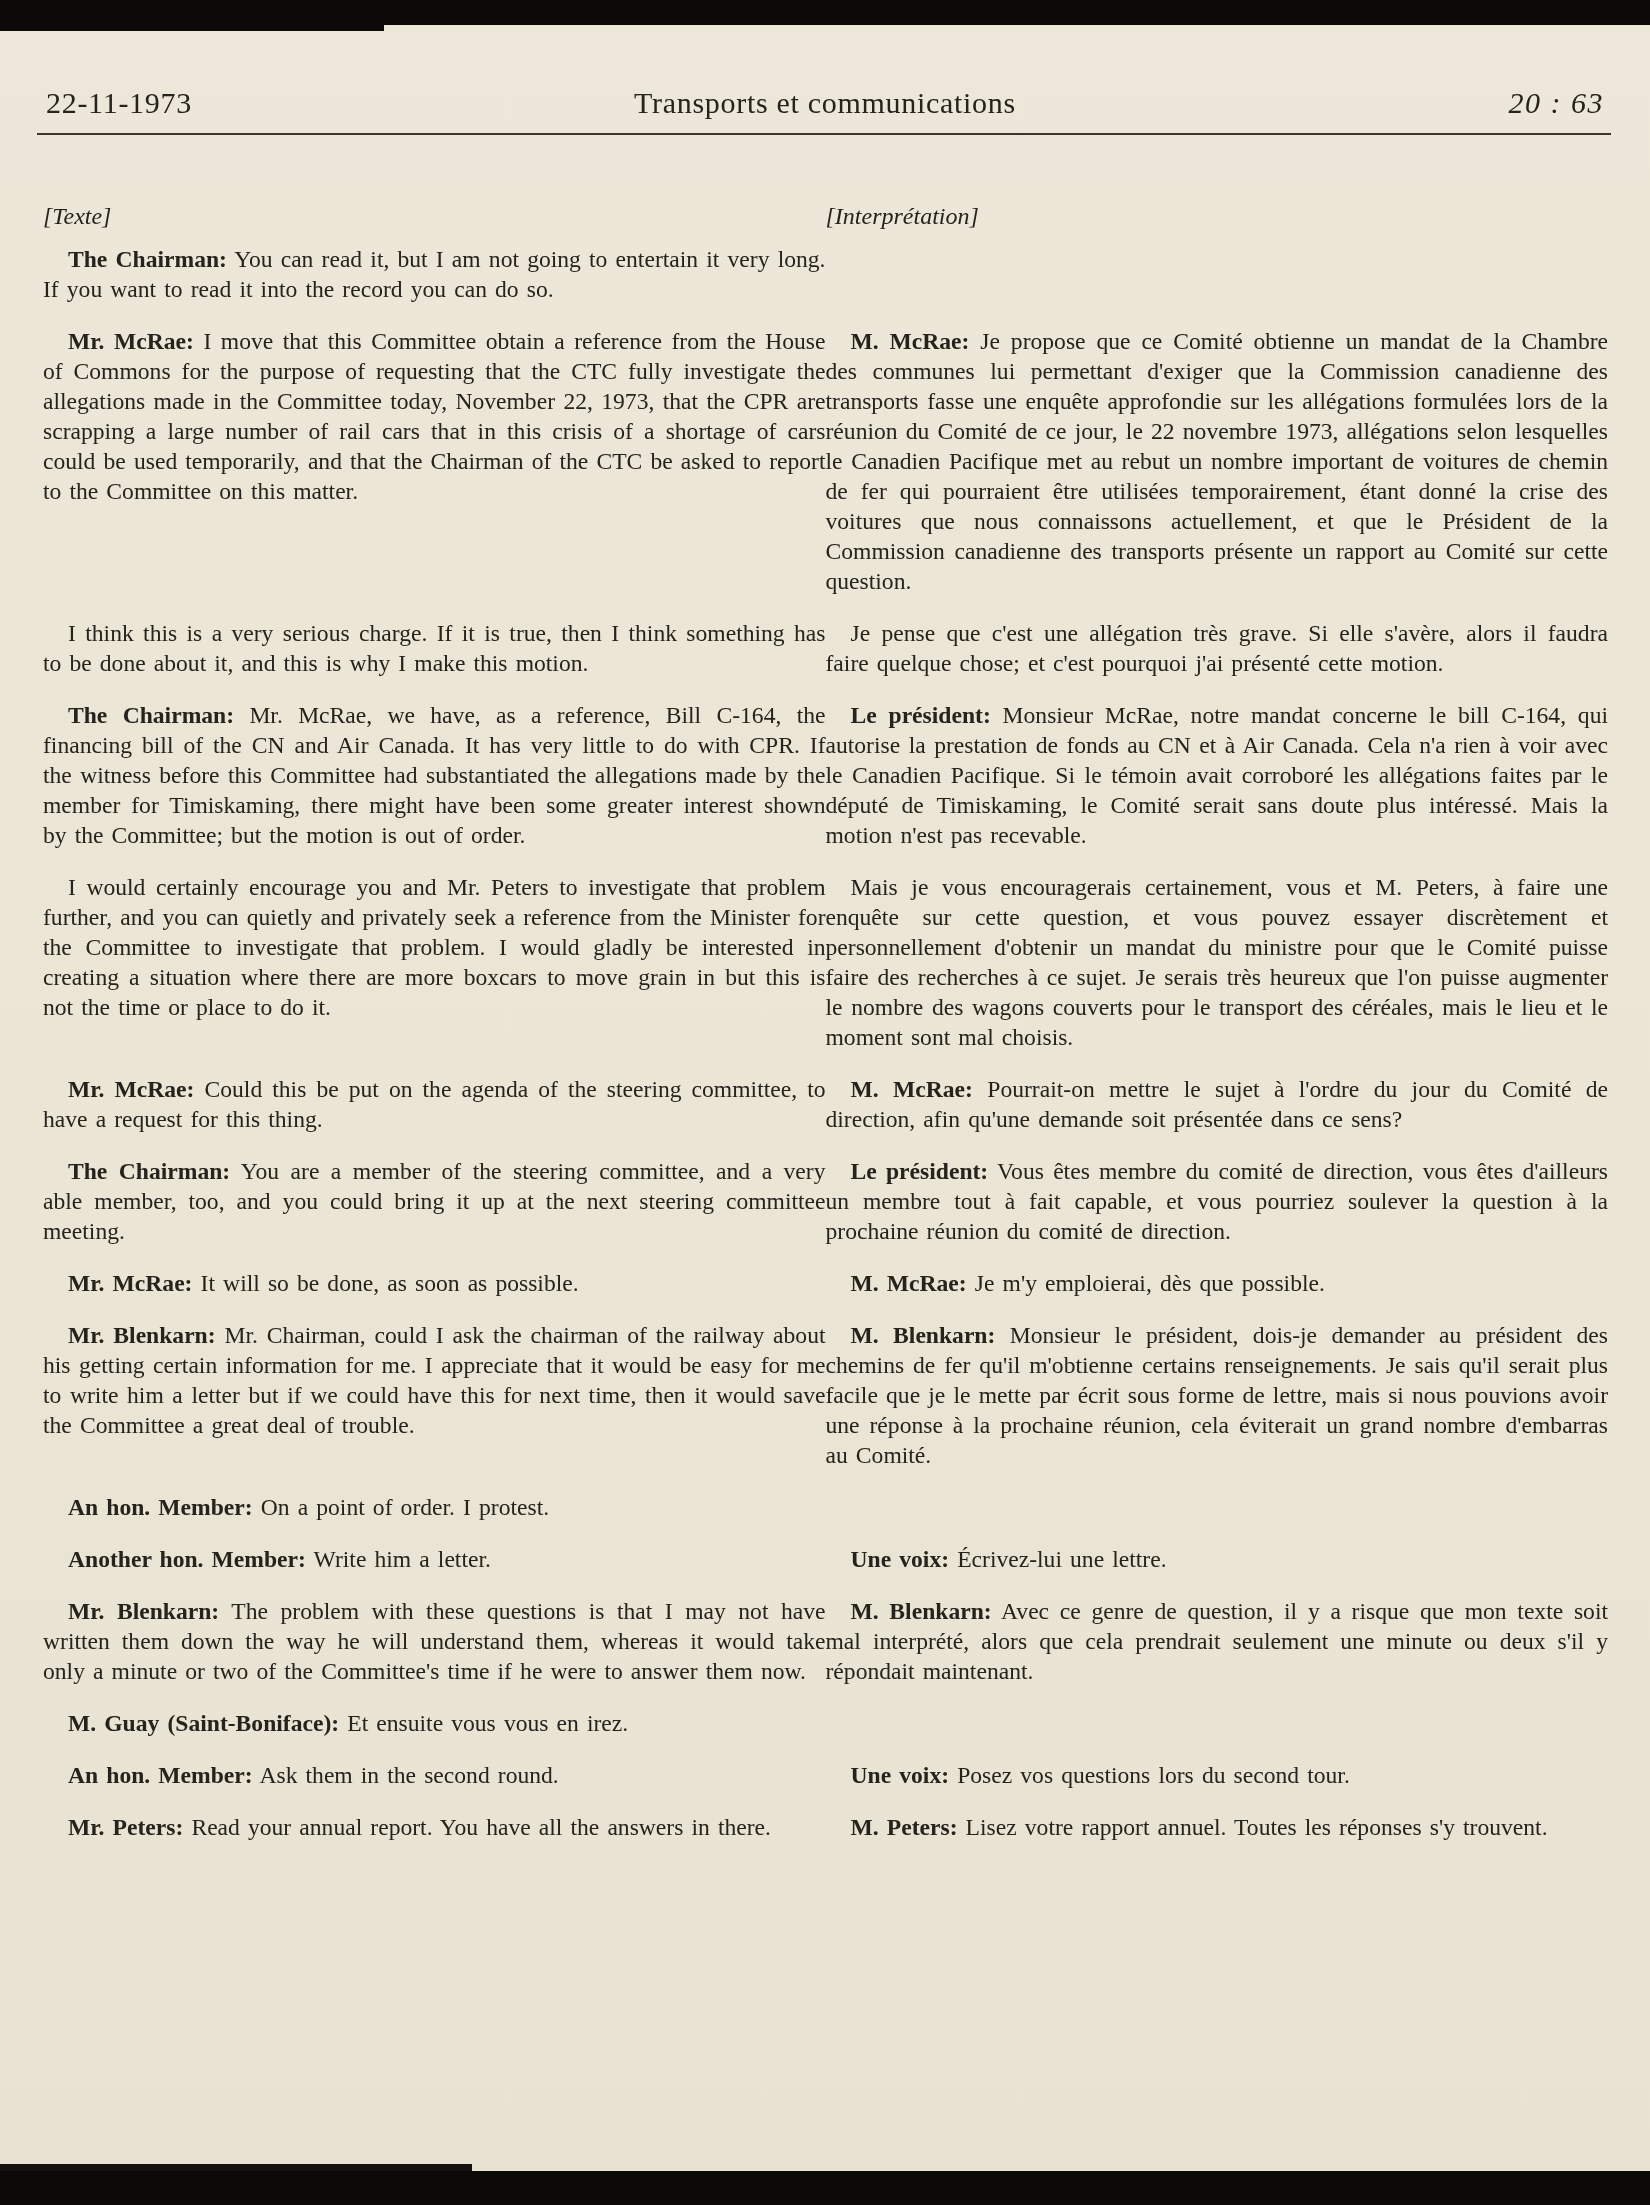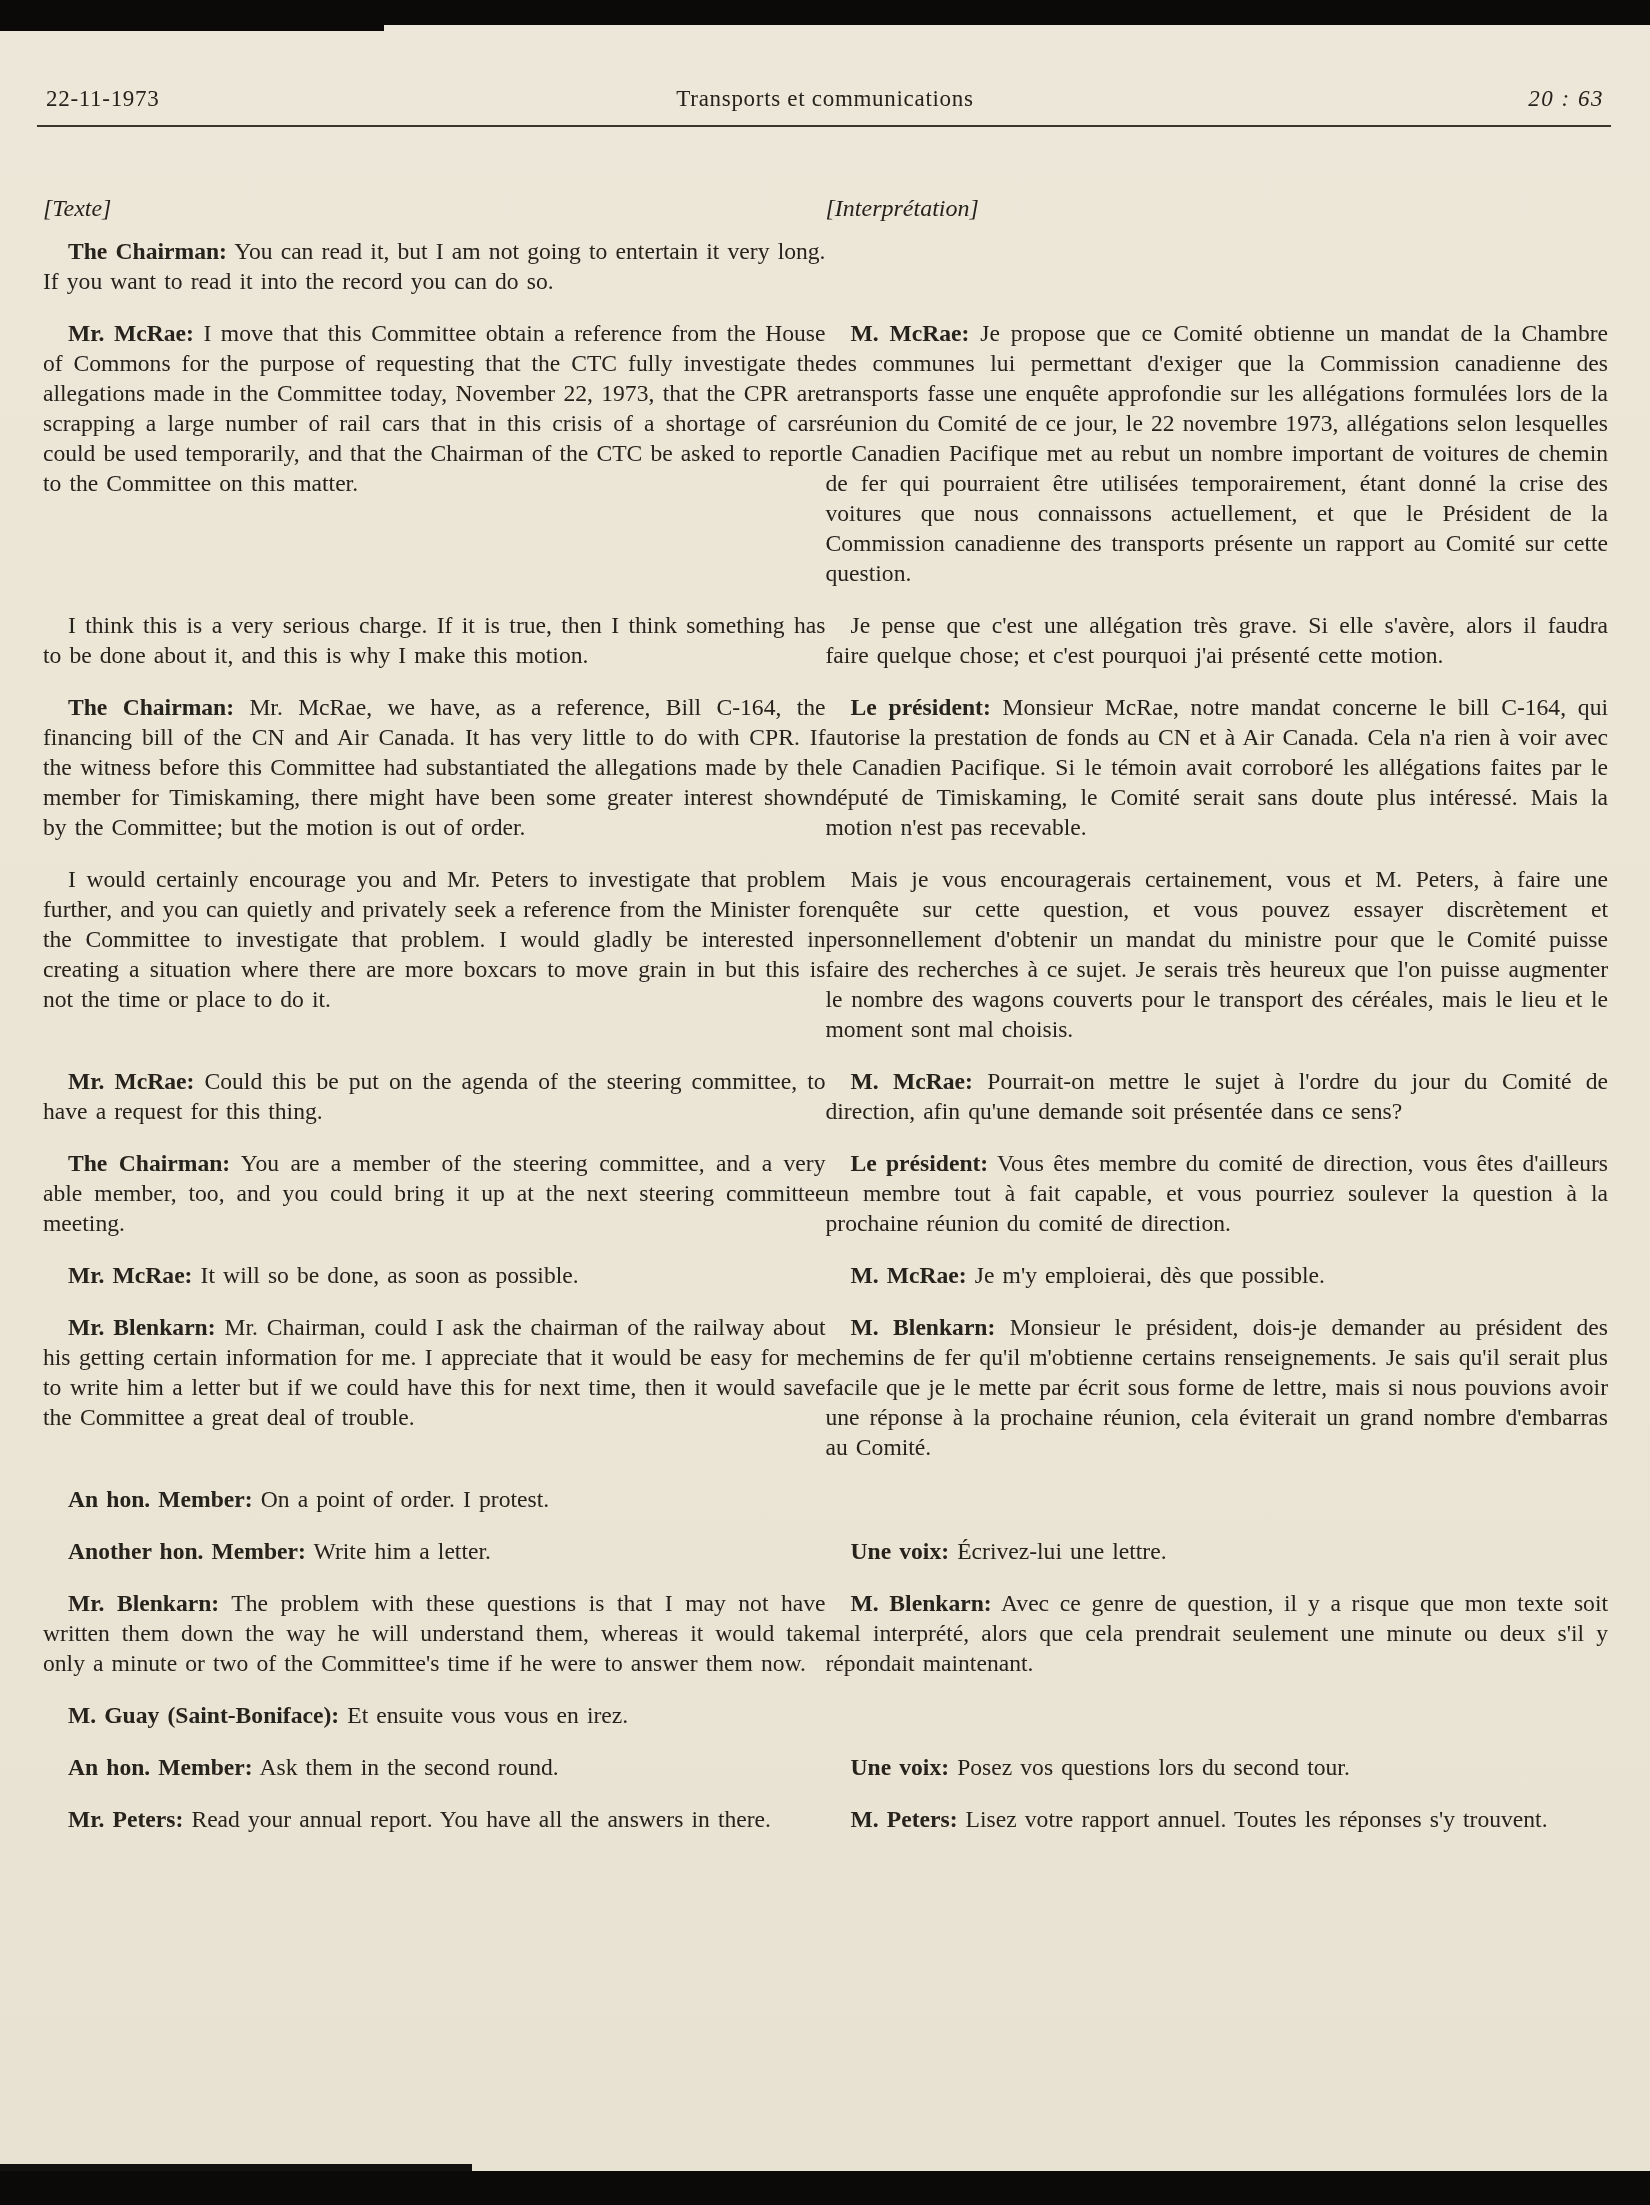--- a/index.html
+++ b/index.html
@@ -39,21 +39,21 @@
     left: 0; top: -7.4px;
     width: 472px; height: 7.4px;
     background: #141210;
   }
 
   .page-header {
     display: grid;
     grid-template-columns: 1fr auto 1fr;
     align-items: baseline;
     padding: 86px 47px 0 46px;
-    font-size: 23px;
+    font-size: 30px;
   }
   .page-header .hdr-date { justify-self: start; letter-spacing: 0.7px; }
   .page-header .hdr-title { justify-self: center; letter-spacing: 0.7px; }
   .page-header .hdr-page { justify-self: end; letter-spacing: 1.5px; font-style: italic; }
 
   .rule {
     margin: 13.3px 40px 0 37px;
     border-top: 2.2px solid #3a352d;
     height: 0;
   }

